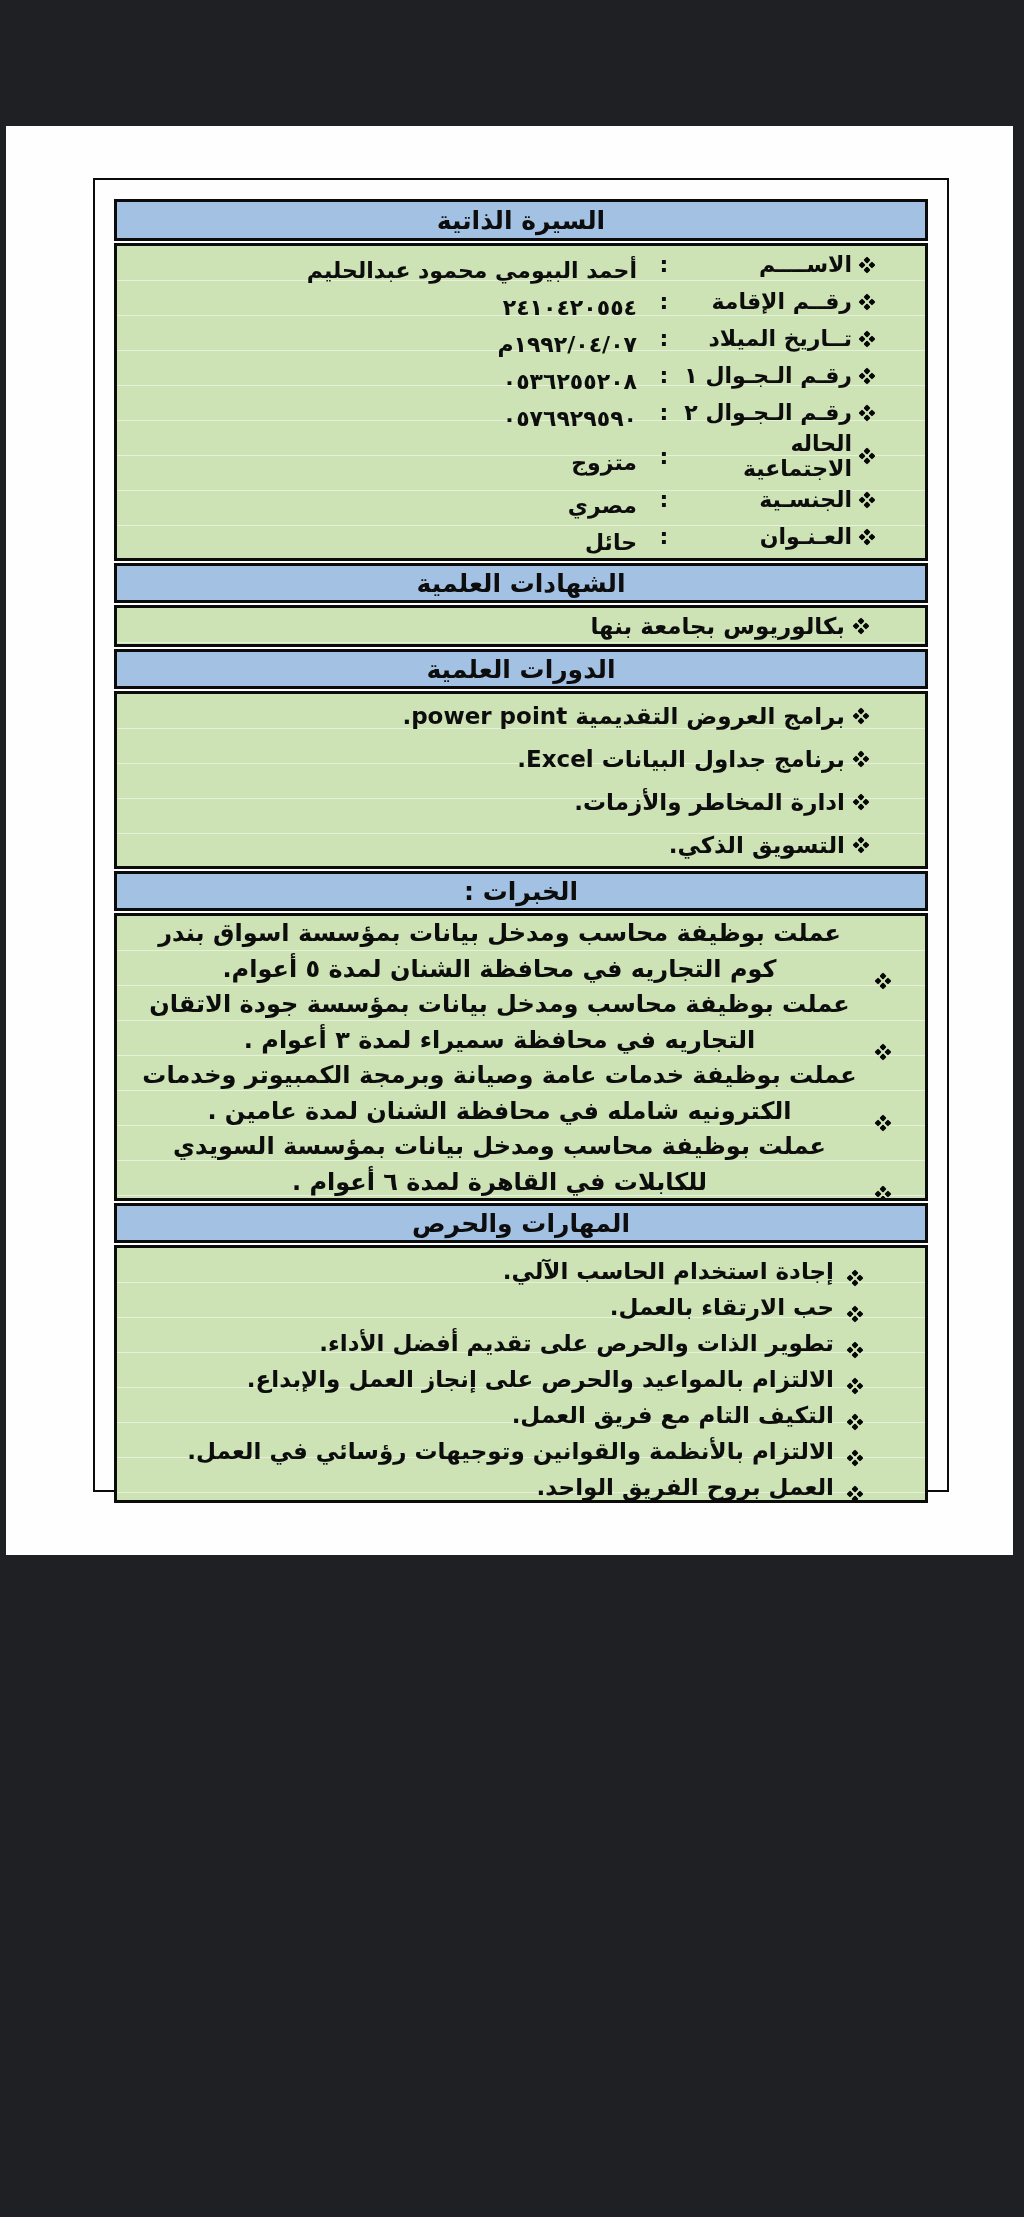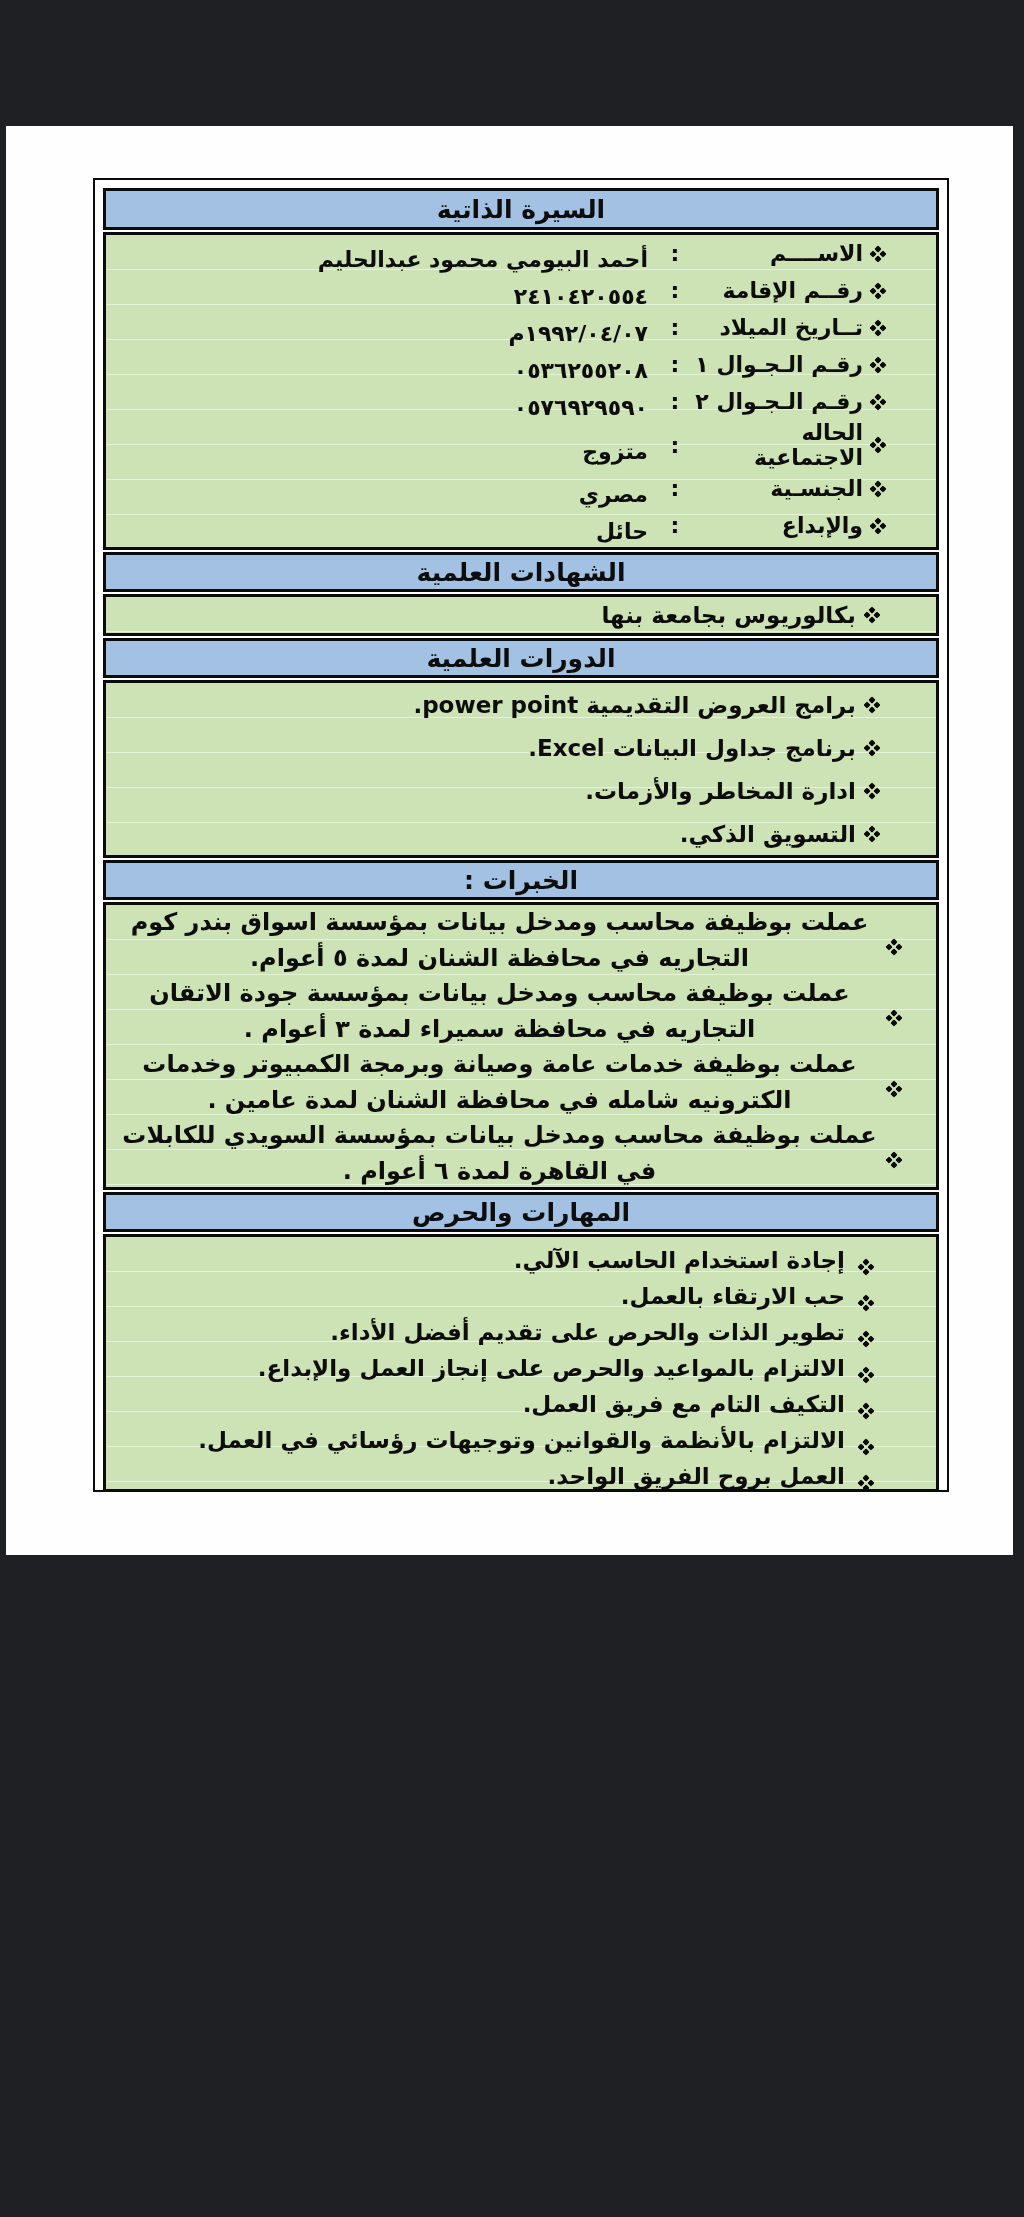--- a/index.html
+++ b/index.html
@@ -9,21 +9,21 @@
     font-family:"DejaVu Sans", sans-serif;
     font-weight:700;color:#0d0d0d;
   }
   .page{
     position:absolute;left:6px;top:126px;width:1007px;height:1429px;
     background:#fefefe;
   }
   .cv-table{
     position:absolute;left:87px;top:52px;width:856px;height:1314px;
     border:2px solid #0b0b0b;background:#fefefe;
-    box-sizing:border-box;padding:8px;
+    box-sizing:border-box;padding:19px;
     display:flex;flex-direction:column;gap:2px;
   }
   .hdr{
     border:3px solid #0b0b0b;background:#a3c2e3;
     box-sizing:border-box;height:40px;flex:none;
     display:flex;align-items:center;justify-content:center;
     direction:rtl;font-size:25px;letter-spacing:.2px;
   }
   .hdr.first{height:42px;}
   .cell{
@@ -51,21 +51,21 @@
   .info-row .val{flex:1;text-align:right;padding-right:14px;white-space:nowrap;margin-top:12px;}
   .val.link{color:#2563ad;text-decoration:underline;cursor:pointer;font-size:23px;}
 
   
   .b-row{flex:1;display:flex;align-items:center;gap:10px;padding:0 58px 0 12px;font-size:23px;}
 
   
   .s-row{flex:1;display:flex;align-items:flex-end;gap:15px;padding:0 64px 0 12px;font-size:23px;}
 
   
-  .exp-item{flex:1;display:flex;gap:9px;padding:0 36px 0 14px;align-items:center;}
+  .exp-item{flex:1;display:flex;gap:9px;padding:0 36px 0 14px;align-items:flex-end;}
   .exp-item .dmd{margin-top:12px;}
   .exp-item p{flex:1;margin:0;text-align:center;font-size:24px;line-height:35.5px;}
 </style>
 </head>
 <body>
 
 <div class="page">
   <div class="cv-table">
 
     <div class="hdr first">السيرة الذاتية</div>
@@ -171,21 +171,21 @@
   </div>
 
   <div class="info-row">
     <span class="lbl">
       <span class="dmd">
                 <i></i>
                 <i></i>
                 <i></i>
                 <i></i>
               </span>
-      <span class="lbl-t">والإبداع</span>
+      <span class="lbl-t">العـنـوان</span>
     </span>
     <span class="cln">:</span>
     <span class="val">حائل</span>
   </div>
 
   <div class="info-row">
     <span class="lbl">
       <span class="dmd">
                 <i></i>
                 <i></i>

